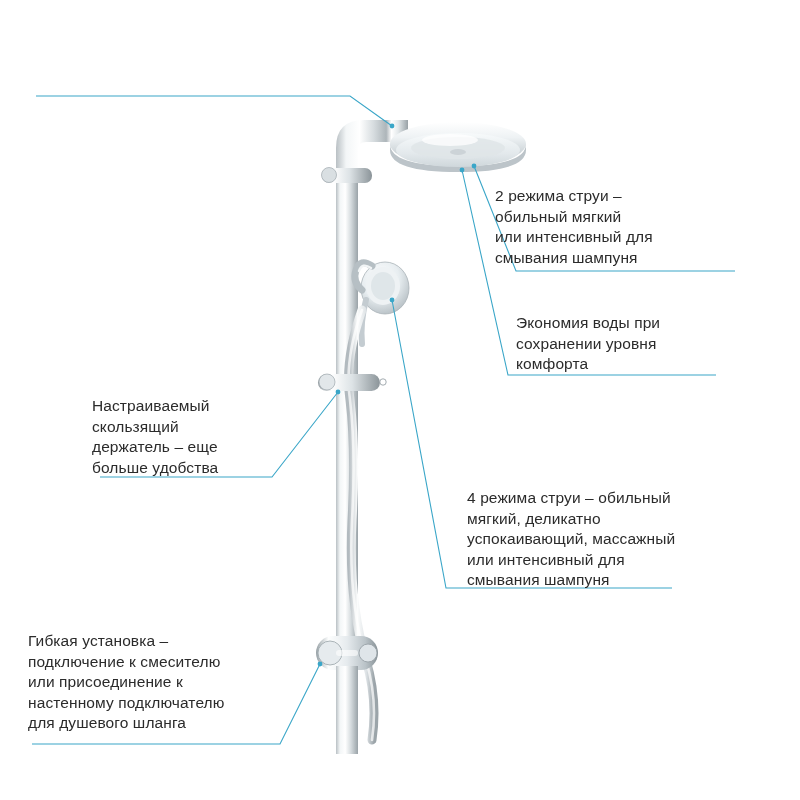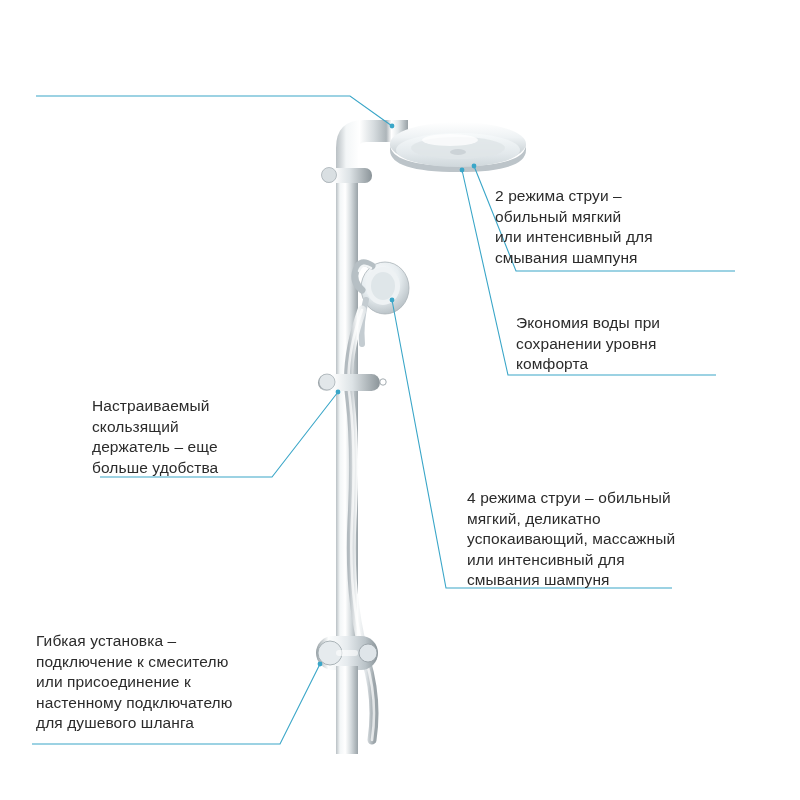--- a/index.html
+++ b/index.html
@@ -36,21 +36,21 @@
     fill: none;
   }
   .dot {
     fill: #3aa6c8;
   }
   .c-tl { left: 32px;  top: 45px;  width: 330px; }
   .c-tr { left: 495px; top: 186px; width: 250px; }
   .c-mr { left: 516px; top: 313px; width: 230px; }
   .c-ml { left: 92px;  top: 396px; width: 215px; }
   .c-cr { left: 458px; top: 488px; width: 290px; margin-left: 9px; }
-  .c-bl { left: 36px;  top: 631px; width: 290px; }
+  .c-bl { left: 28px;  top: 631px; width: 290px; }
 </style>
 </head>
 <body>
 
 <div id="stage">
 
   <svg id="svg-layer" viewBox="0 0 800 800">
 
     <defs>
       <linearGradient id="gPipe" x1="0" y1="0" x2="1" y2="0">

